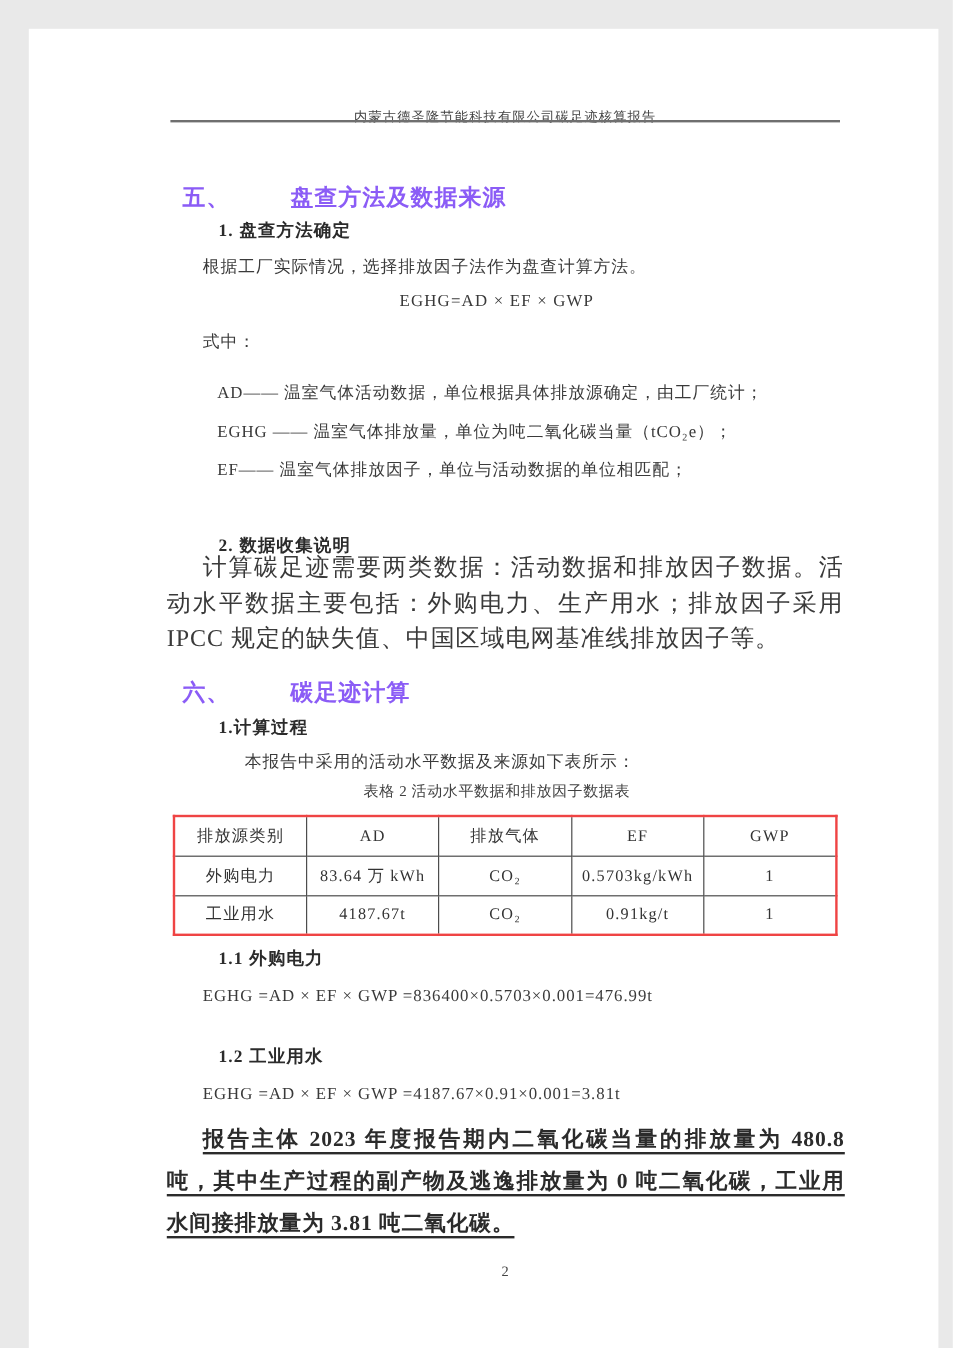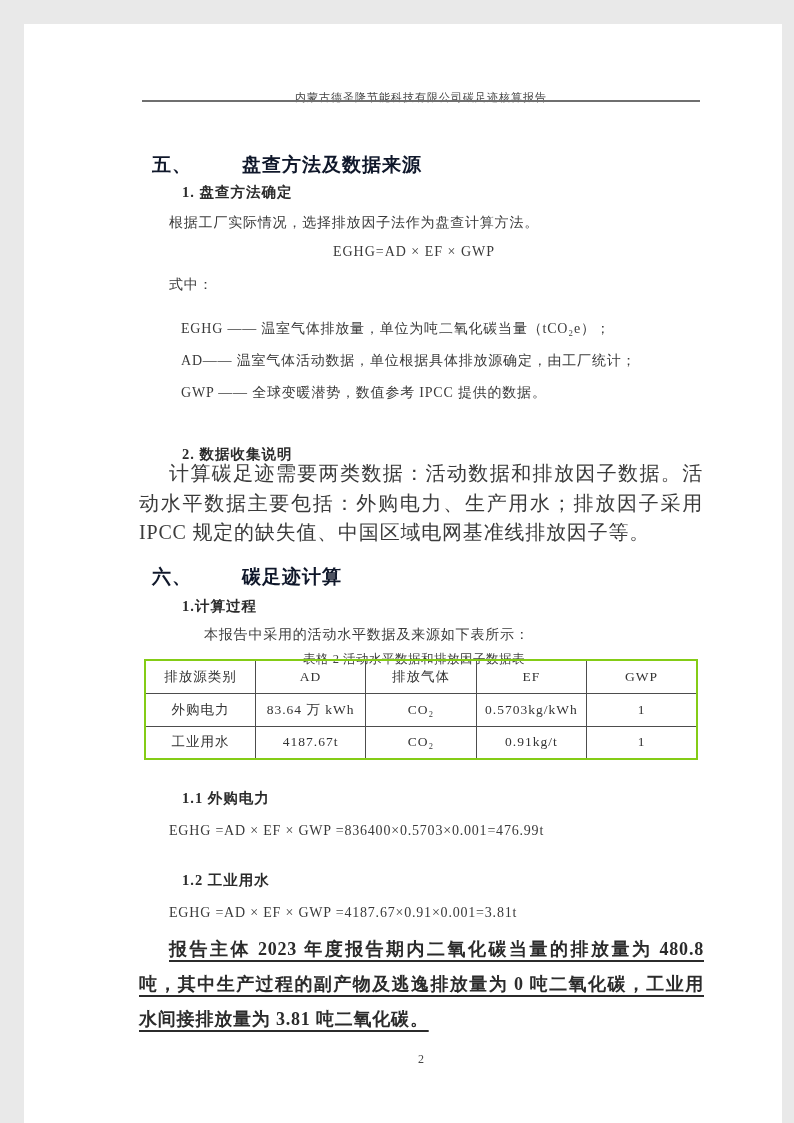--- a/index.html
+++ b/index.html
@@ -18,21 +18,21 @@
     top:54px; left:0; width:794px;
     text-align:center;
     font-size:11px; letter-spacing:1px; color:#424242;
     white-space:nowrap;
   }
   .header-rule {
     top:76px; left:118px; width:558px; height:0;
     border-top:2px solid #6f6f6f;
   }
   .h1 {
-    left:104px; font-size:19px; font-weight:bold; color:#0f172a;
+    left:104px; font-size:19px; font-weight:bold; color:#8b5cf6;
     letter-spacing:1px; white-space:nowrap;
   }
   .h1 .h1-num { display:inline-block; margin-right:26px; }
   .h2 {
     left:146px; font-size:14.5px; font-weight:bold; color:#2b2b2b;
     letter-spacing:1px; white-space:nowrap;
   }
   .body-line {
     left:133px; font-size:14px; letter-spacing:0.8px; white-space:nowrap;
   }
@@ -54,21 +54,21 @@
   table.data-table {
     position:absolute; top:635px; left:120px; width:554px;
     border-collapse:collapse; table-layout:fixed;
     font-size:13.5px; color:#333;
   }
   table.data-table th, table.data-table td {
     border:1px solid #4d4d4d;
     height:33px; text-align:center; vertical-align:middle;
     font-weight:normal; letter-spacing:1px; padding:0 2px;
   }
-  table.data-table { border:2px solid #84cc16; }
+  table.data-table { border:2px solid #ef4444;margin-top:20px; }
   .conclusion {
     top:896px; left:103px; width:589px;
     font-size:18px; font-weight:bold; color:#2b2b2b;
     letter-spacing:0.8px; line-height:35px;
     text-align:justify; text-indent:30px;
     text-decoration:underline;
     text-decoration-thickness:1.5px;
     text-underline-offset:5px;
   }
   .page-number {
@@ -90,23 +90,23 @@
 
   <div class="abs h2" style="top:147px;">1.  盘查方法确定</div>
 
   <div class="abs body-line" style="top:178px;">根据工厂实际情况，选择排放因子法作为盘查计算方法。</div>
 
   <div class="abs formula-line" style="top:208px;">EGHG=AD × EF × GWP</div>
 
   <div class="abs body-line" style="top:240px;">式中：</div>
 
   <div class="abs def-list">
+    <div>AD—— 温室气体活动数据，单位根据具体排放源确定，由工厂统计；</div>
     <div>EGHG —— 温室气体排放量，单位为吨二氧化碳当量（tCO₂e）；</div>
-    <div>AD—— 温室气体活动数据，单位根据具体排放源确定，由工厂统计；</div>
-    <div>GWP —— 全球变暖潜势，数值参考 IPCC 提供的数据。</div>
+    <div>EF—— 温室气体排放因子，单位与活动数据的单位相匹配；</div>
   </div>
 
   <div class="abs h2" style="top:409px;">2.  数据收集说明</div>
 
   <div class="abs para" style="top:423px;">计算碳足迹需要两类数据：活动数据和排放因子数据。活动水平数据主要包括：外购电力、生产用水；排放因子采用 IPCC 规定的缺失值、中国区域电网基准线排放因子等。</div>
 
   <div class="abs h1" style="top:516px;">
     <span class="h1-num">六、</span><span>碳足迹计算</span>
   </div>
 

